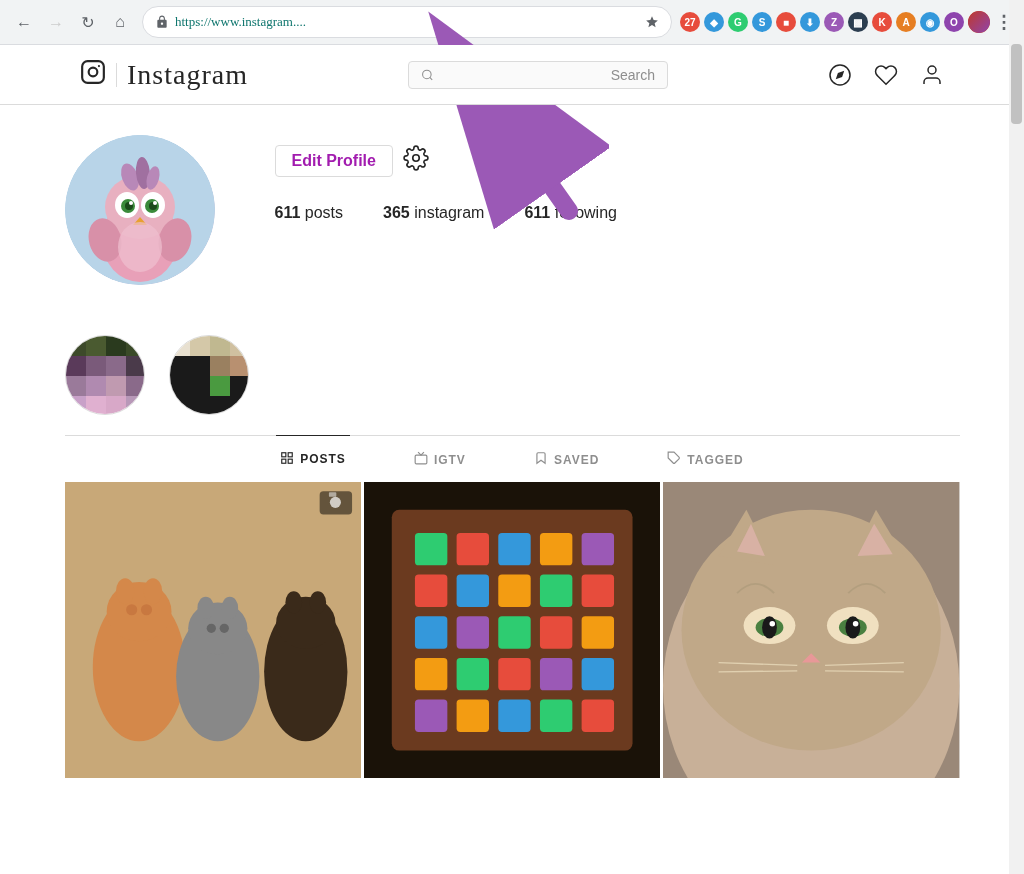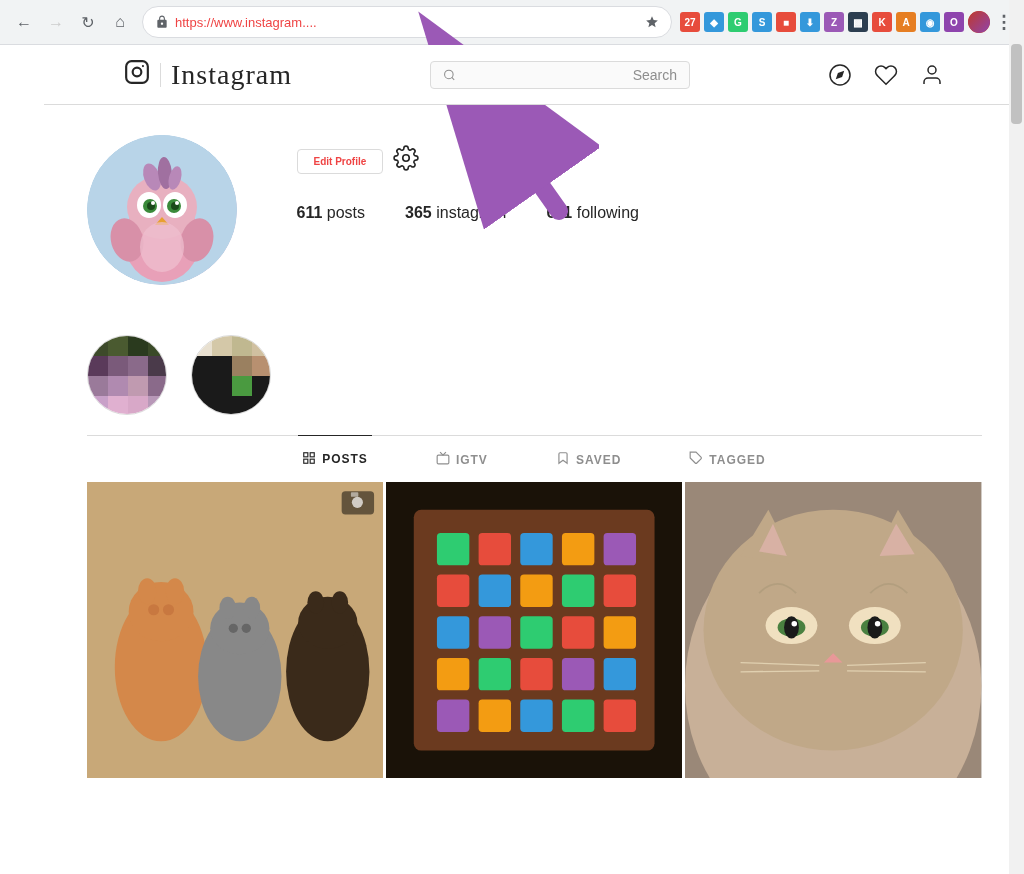--- a/index.html
+++ b/index.html
@@ -42,43 +42,42 @@
       flex: 1;
       display: flex;
       align-items: center;
       background: #fff;
       border: 1px solid #dadce0;
       border-radius: 20px;
       padding: 4px 12px;
       height: 32px;
       gap: 6px;
     }
-    .address-bar span { font-size: 13px; color: #ef4444; flex: 1; }
+    .address-bar span { font-size: 13px; color: #0f766e; flex: 1; font-family: Liberation Serif, serif; }
     .browser-icons {
       display: flex;
       align-items: center;
       gap: 4px;
     }
     .ext-icon {
       width: 20px;
       height: 20px;
-      border-radius: 3px;
+      border-radius: 10px;
       display: inline-flex;
       align-items: center;
       justify-content: center;
       font-size: 10px;
       font-weight: bold;
       color: #fff;
     }
 
     
     .instagram-app {
       background: #fff;
       min-height: 830px;
-      padding-left: 44px;
     }
 
     
     .ig-header {
       border-bottom: 1px solid #dbdbdb;
       background: #fff;
       display: flex;
       align-items: center;
       justify-content: space-between;
       padding: 0 80px;
@@ -179,24 +178,24 @@
       display: flex;
       align-items: center;
       gap: 10px;
       margin-bottom: 20px;
     }
     .ig-edit-profile-btn {
       border: 1px solid #dbdbdb;
       background: #fff;
       padding: 6px 16px;
       border-radius: 4px;
-      font-size: 10px;
+      font-size: 16px;
       font-weight: 600;
       cursor: pointer;
-      color: #ef4444;
+      color: #a21caf;
     }
     .ig-settings-icon {
       font-size: 22px;
       cursor: pointer;
       color: #262626;
     }
     .ig-stats {
       display: flex;
       gap: 40px;
       margin-top: 27px;

